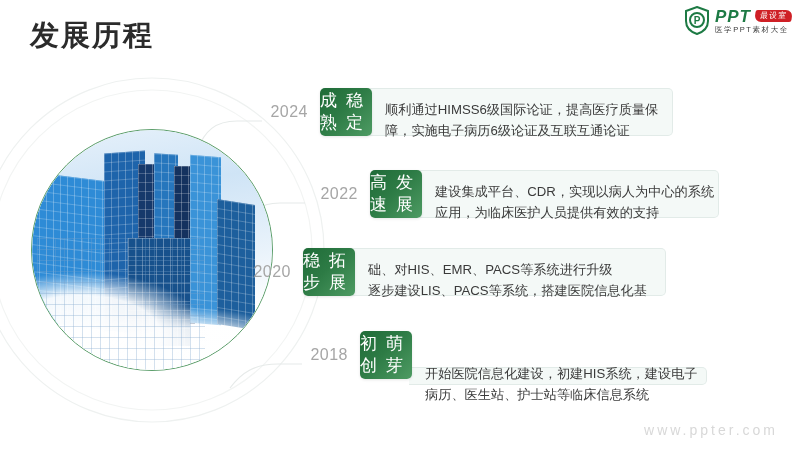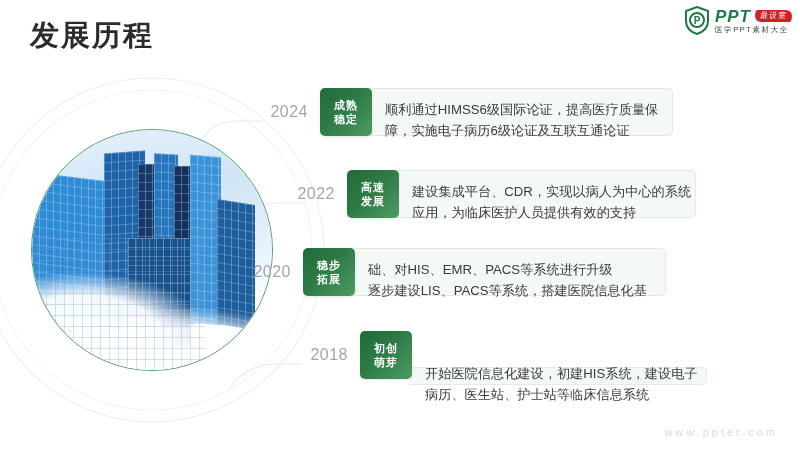--- a/index.html
+++ b/index.html
@@ -189,25 +189,25 @@
     font-size: 16px;
     color: #a6a6a6;
     letter-spacing: .5px;
     box-sizing: border-box;
   }
   .row-badge {
     width: 52px;
     border-radius: 5px;
     background: linear-gradient(135deg, #1f6b38 0%, #2d7b45 45%, #4e9b63 100%);
     color: #ffffff;
-    font-size: 11px;
-    font-weight: bold;
+    font-size: 17px;
+    font-weight: normal;
     line-height: 1.28;
     display: flex;
-    flex-direction: column;
+    flex-direction: row;
     align-items: center;
     justify-content: center;
     letter-spacing: 1px;
     flex: 0 0 auto;
     box-shadow: 0 1px 3px rgba(0,0,0,.10);
     z-index: 2;
     position: relative;
   }
   .row-body {
     background: #f4f9f7;
@@ -222,35 +222,35 @@
     box-sizing: border-box;
   }
   .row-body .line {
     font-size: 13.2px;
     color: #3a3a3a;
     line-height: 1.62;
     white-space: nowrap;
   }
 
   #row-0 { left: 262px; top: 88px;  }
-  #row-1 { left: 289px; top: 170px; }
+  #row-1 { left: 312px; top: 170px; }
   #row-2 { left: 245px; top: 248px; }
   #row-3 { left: 302px; top: 331px; }
 
   #row-0 .row-body { width: 304px; }
   #row-1 .row-body { width: 300px; }
   #row-2 .row-body { width: 314px; }
   #row-3 .row-body { width: 298px; margin-top: 36px; }
 
   
   #watermark {
     position: absolute;
     right: 22px;
     bottom: 12px;
-    font-size: 11px;
+    font-size: 14px;
     color: #d8d8d8;
     letter-spacing: 3px;
   }
 </style>
 </head>
 <body>
 
 <div id="slide">
 
   <div id="page-title">发展历程</div>

